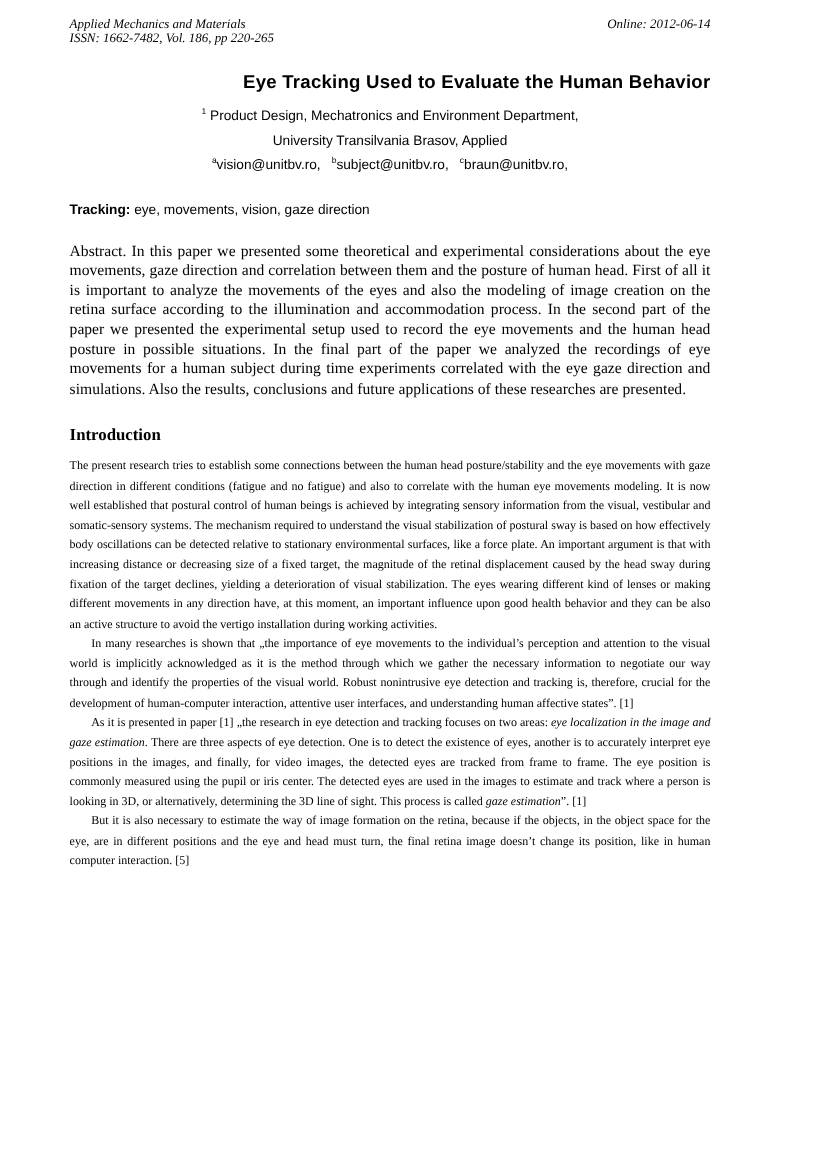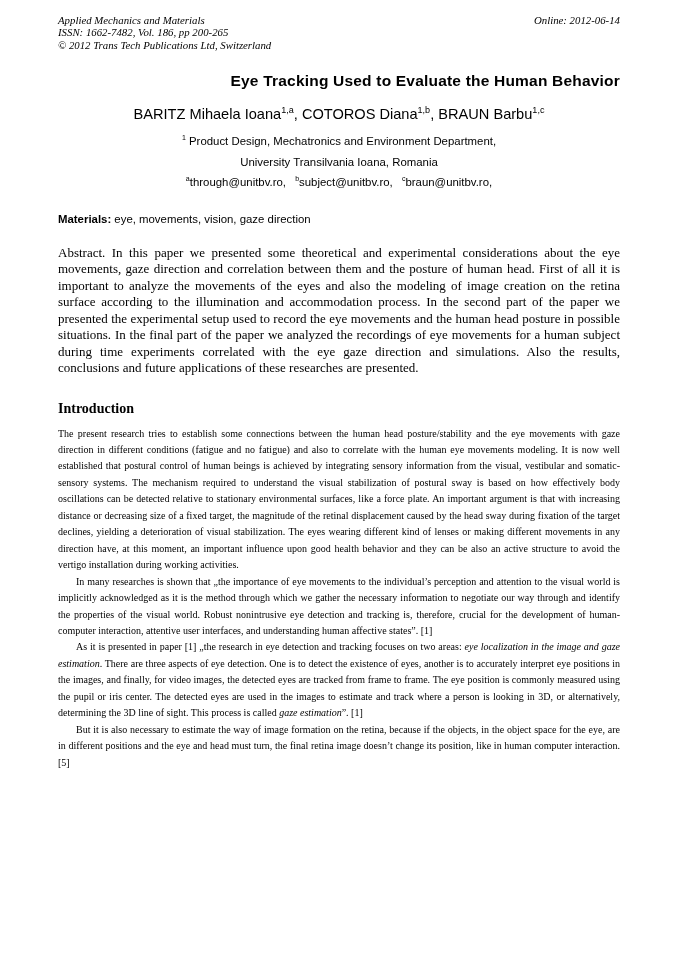--- a/index.html
+++ b/index.html
@@ -7,21 +7,21 @@
     padding: 0;
     background: #ffffff;
   }
   .page {
     position: relative;
     width: 678px;
     height: 959px;
     box-sizing: border-box;
     background: #ffffff;
     color: #000000;
-    padding: 14px 58px 0 58px;
+    padding: 14px 86px 0 58px;
     overflow: hidden;
     font-family: "Liberation Serif", serif;
   }
   
   .pub-header {
     display: flex;
     justify-content: space-between;
     align-items: flex-start;
     font-family: "Liberation Serif", serif;
     font-style: italic;
@@ -96,47 +96,43 @@
   p.body-par.indent { text-indent: 18px; }
 </style>
 </head>
 <body>
 
 <div class="page">
 
   <div class="pub-header">
     <div class="pub-left">
       <div>Applied Mechanics and Materials</div>
-      <div>ISSN: 1662-7482, Vol. 186, pp 200-265</div>
-      <div>© 2012 Trans Tech Publications Ltd, Switzerland</div>
+      <div>ISSN: 1662-7482, Vol. 186, pp 220-265</div>
     </div>
     <div class="pub-right">Online: 2012-06-14</div>
   </div>
 
   <h1 class="title">Eye Tracking Used to Evaluate the Human Behavior</h1>
 
-  <div class="authors">
-    <span>BARITZ Mihaela Ioana</span><sup>1,a</sup><span>, </span><span>COTOROS Diana</span><sup>1,b</sup><span>, </span><span>BRAUN Barbu</span><sup>1,c</sup>
-  </div>
 
   <div class="affil">
     <sup>1</sup><span> Product Design, Mechatronics and Environment Department,</span>
   </div>
   <div class="affil affil-line2">
-    <span>University Transilvania Ioana, Romania</span>
+    <span>University Transilvania Brasov, Applied</span>
   </div>
 
   <div class="emails">
-    <span class="email-group"><sup>a</sup><span>through@unitbv.ro,</span></span>
+    <span class="email-group"><sup>a</sup><span>vision@unitbv.ro,</span></span>
     <span class="email-group"><sup>b</sup><span>subject@unitbv.ro,</span></span>
     <span class="email-group"><sup>c</sup><span>braun@unitbv.ro,</span></span>
   </div>
 
   <div class="keywords">
-    <span class="kw-label">Materials:</span><span> eye, movements, vision, gaze direction</span>
+    <span class="kw-label">Tracking:</span><span> eye, movements, vision, gaze direction</span>
   </div>
 
   <p class="abstract">
     <span class="ab-label">Abstract.</span><span> In this paper we presented some theoretical and experimental considerations about the eye movements, gaze direction and correlation between them and the posture of human head. First of all it is important to analyze the movements of the eyes and also the modeling of image creation on the retina surface according to the illumination and accommodation process. In the second part of the paper we presented the experimental setup used to record the eye movements and the human head posture in possible situations. In the final part of the paper we analyzed the recordings of eye movements for a human subject during time experiments correlated with the eye gaze direction and simulations. Also the results, conclusions and future applications of these researches are presented.</span>
   </p>
 
   <h2 class="section-heading">Introduction</h2>
 
   <p class="body-par"><span>The present research tries to establish some connections between the human head posture/stability and the eye movements with gaze direction in different conditions (fatigue and no fatigue) and also to correlate with the human eye movements modeling. It is now well established that postural control of human beings is achieved by integrating sensory information from the visual, vestibular and somatic-sensory systems. The mechanism required to understand the visual stabilization of postural sway is based on how effectively body oscillations can be detected relative to stationary environmental surfaces, like a force plate. An important argument is that with increasing distance or decreasing size of a fixed target, the magnitude of the retinal displacement caused by the head sway during fixation of the target declines, yielding a deterioration of visual stabilization. The eyes wearing different kind of lenses or making different movements in any direction have, at this moment, an important influence upon good health behavior and they can be also an active structure to avoid the vertigo installation during working activities.</span></p>
   <p class="body-par indent"><span>In many researches is shown that „the importance of eye movements to the individual’s perception and attention to the visual world is implicitly acknowledged as it is the method through which we gather the necessary information to negotiate our way through and identify the properties of the visual world. Robust nonintrusive eye detection and tracking is, therefore, crucial for the development of human-computer interaction, attentive user interfaces, and understanding human affective states”. [1]</span></p>

